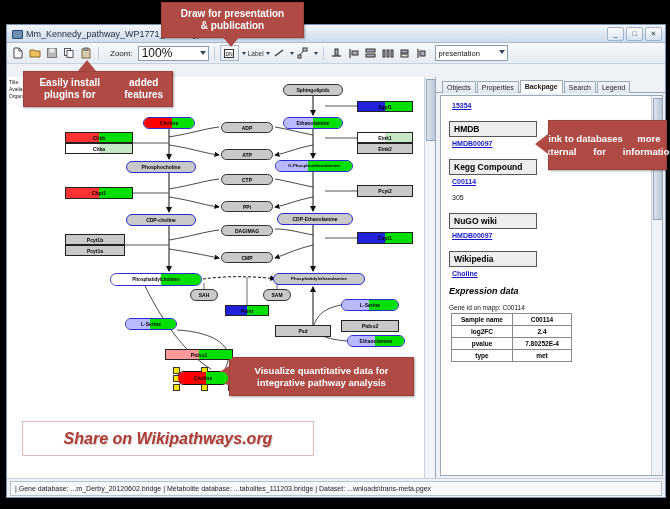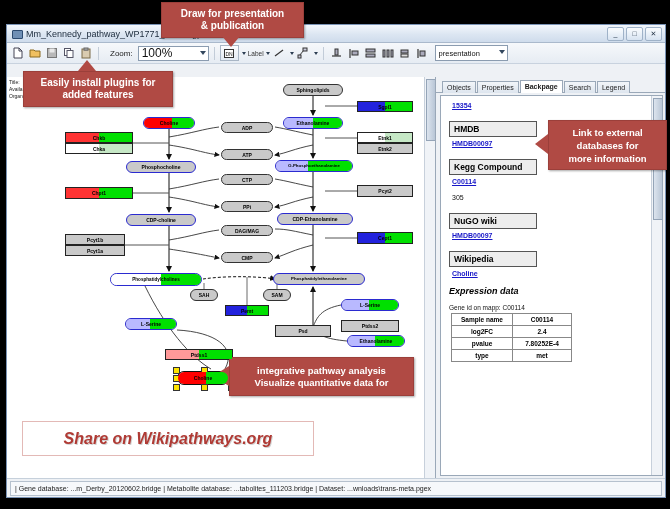--- a/index.html
+++ b/index.html
@@ -524,36 +524,36 @@
       <div class="statusinner">| Gene database: ...m_Derby_20120602.bridge | Metabolite database: ...tabolites_111203.bridge | Dataset: ...wnloads\trans-meta.pgex</div>
     </div>
   </div>
 
   <div class="callout" style="left:161px;top:2px;width:141px;height:34px;font-size:10px;flex-direction:column;">
     <span>Draw for presentation</span>
     <span>&amp; publication</span>
   </div>
   <div class="arrow down" style="left:222px;top:36px;"></div>
 
-  <div class="callout" style="left:23px;top:71px;width:148px;height:34px;font-size:10px;flex-direction:column;">
+  <div class="callout" style="left:23px;top:71px;width:148px;height:34px;font-size:10px;flex-direction:row;">
     <span>Easily install plugins for</span>
     <span>added features</span>
   </div>
   <div class="arrow up" style="left:78px;top:60px;"></div>
 
-  <div class="callout" style="left:548px;top:120px;width:117px;height:48px;font-size:9.5px;flex-direction:column;line-height:13px;">
+  <div class="callout" style="left:548px;top:120px;width:117px;height:48px;font-size:9.5px;flex-direction:row;line-height:13px;">
     <span>Link  to external</span>
     <span>databases  for</span>
     <span>more information</span>
   </div>
   <div class="arrow right" style="left:535px;top:134px;border-top:10px solid transparent;border-bottom:10px solid transparent;border-right:13px solid #b04a44;border-left:0;"></div>
 
   <div class="callout" style="left:229px;top:357px;width:183px;height:37px;font-size:9.5px;flex-direction:column;">
+    <span>Visualize quantitative data  for</span>
     <span>integrative pathway analysis</span>
-    <span>Visualize quantitative data  for</span>
   </div>
   <div class="arrow" style="left:213px;top:366px;border-top:10px solid transparent;border-bottom:10px solid transparent;border-right:16px solid #b04a44;"></div>
 
   <div class="sharebox" style="left:22px;top:421px;width:290px;height:33px;">
     <span class="sharetxt">Share on Wikipathways.org</span>
   </div>
 
 </div>
 
 </body></html>

